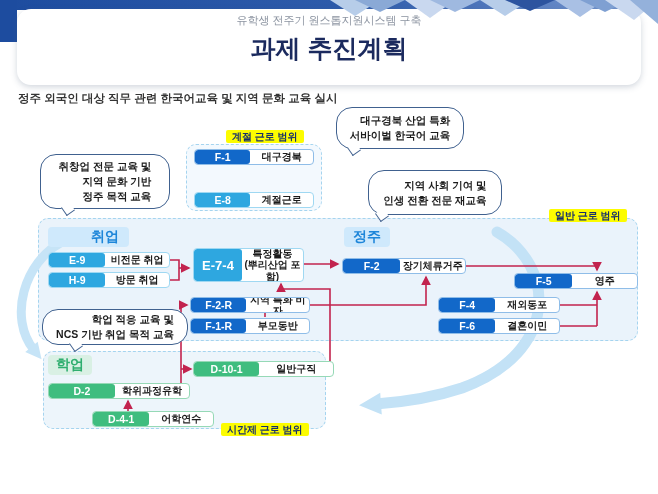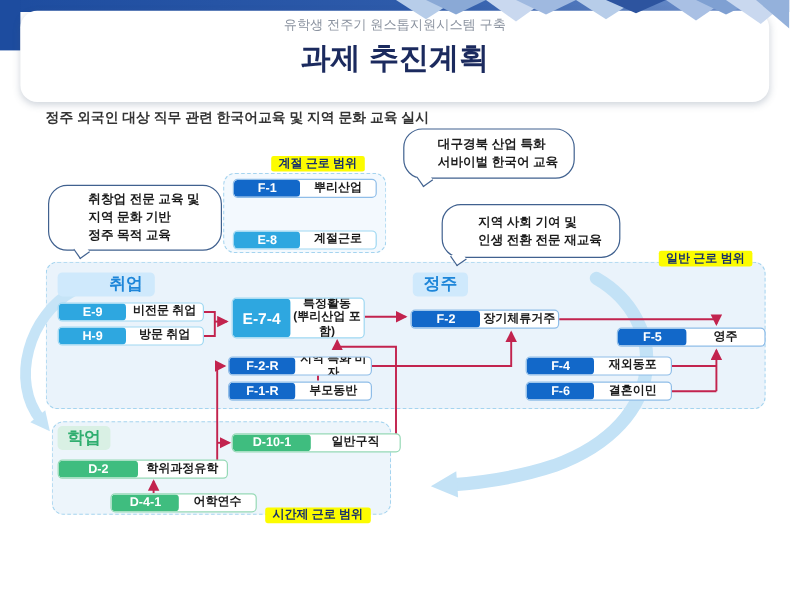--- a/index.html
+++ b/index.html
@@ -11,21 +11,21 @@
   #band-svg{position:absolute;left:0;top:0;z-index:1;}
   #tri-svg{position:absolute;left:0;top:0;z-index:3;}
   #left-strip{position:absolute;left:0;top:0;width:17px;height:42px;background:#1d4c9f;z-index:1;}
 
   
   #header-card{position:absolute;left:17px;top:9px;width:624px;height:76px;background:#fff;
     border-radius:14px;box-shadow:0 2px 6px rgba(70,90,120,.25);z-index:2;}
   #subtitle{position:absolute;left:0;right:0;top:13px;text-align:center;font-size:11px;color:#8b93a0;z-index:4;}
   #title{position:absolute;left:0;right:0;top:32px;text-align:center;font-size:25px;font-weight:bold;color:#1b2a5e;z-index:4;}
 
-  #lead{position:absolute;left:18px;top:91px;font-size:11.5px;font-weight:bold;color:#343434;z-index:4;margin-left:20px;}
+  #lead{position:absolute;left:18px;top:91px;font-size:11.5px;font-weight:bold;color:#343434;z-index:4;}
 
   
   .zone-box{position:absolute;border:1.6px dashed #a5d4ef;border-radius:10px;background:#eaf3fb;z-index:4;box-sizing:border-box;}
   #seasonal-box{left:186px;top:144px;width:136px;height:67px;background:#f3f9fe;}
   #general-box{left:38px;top:218px;width:600px;height:123px;}
   #study-box{left:43px;top:351px;width:283px;height:78px;background:#edf5fb;}
 
   .zone-label{position:absolute;background:#fcfc00;color:#17306b;font-weight:bold;font-size:10px;
     line-height:13px;padding:0 6px;border-radius:2px;z-index:7;}
   #seasonal-label{left:226px;top:130px;}
@@ -51,22 +51,22 @@
   .visa-label{flex:1;display:flex;align-items:center;justify-content:center;font-weight:bold;
     font-size:10px;color:#1b1b1b;text-align:center;white-space:pre-line;line-height:1.15;}
   .v-dark{border:1px solid #8fbde8;}  .v-dark .visa-code{background:#1268c9;}
   .v-light{border:1px solid #9fd8f2;} .v-light .visa-code{background:#2ea7e0;}
   .v-green{border:1px solid #96d9b6;} .v-green .visa-code{background:#3fbd7f;}
   .v-big{height:34px;}
   .v-big .visa-code{font-size:13px;width:44%;}
 
   
   .bubble{position:absolute;background:#fff;border:1.5px solid #40618f;border-radius:16px;
-    display:flex;align-items:center;justify-content:center;text-align:left;
-    font-weight:bold;font-size:10.5px;color:#1c1c1c;white-space:pre-line;line-height:1.4;z-index:8;padding-left:15px;}
+    display:flex;align-items:center;justify-content:center;text-align:right;
+    font-weight:bold;font-size:10.5px;color:#1c1c1c;white-space:pre-line;line-height:1.4;z-index:8;}
   .bubble::after{content:"";position:absolute;width:9px;height:9px;background:#fff;
     border-right:1.5px solid #40618f;border-bottom:1.5px solid #40618f;
     transform:rotate(55deg);bottom:-6px;left:var(--tail-left);}
   #bubble-daegu{left:336px;top:107px;width:126px;height:40px;--tail-left:12px;}
   #bubble-emp-edu{left:40px;top:154px;width:128px;height:53px;--tail-left:22px;}
   #bubble-community{left:368px;top:170px;width:132px;height:43px;--tail-left:8px;}
   #bubble-study-edu{left:42px;top:309px;width:144px;height:34px;--tail-left:28px;}
 </style>
 </head>
 <body>
@@ -146,21 +146,21 @@
   <div id="seasonal-label" class="zone-label">계절 근로 범위</div>
   <div id="general-label" class="zone-label">일반 근로 범위</div>
   <div id="parttime-label" class="zone-label">시간제 근로 범위</div>
 
   <div id="hdr-employment" class="sec-hdr">취업</div>
   <div id="hdr-settlement" class="sec-hdr">정주</div>
   <div id="hdr-study" class="sec-hdr">학업</div>
 
   <div class="visa-row v-dark" style="left:194px;top:149px;width:120px;">
     <span class="visa-code">F-1</span>
-    <span class="visa-label">뿌리산업</span>
+    <span class="visa-label">대구경북</span>
   </div>
   <div class="visa-row v-light" style="left:194px;top:192px;width:120px;">
     <span class="visa-code">E-8</span>
     <span class="visa-label">계절근로</span>
   </div>
 
   <div class="visa-row v-light" style="left:48px;top:252px;width:122px;">
     <span class="visa-code">E-9</span>
     <span class="visa-label">비전문 취업</span>
   </div>
@@ -212,14 +212,16 @@
     <span class="visa-label">어학연수</span>
   </div>
 
   <div id="bubble-daegu" class="bubble">대구경북 산업 특화
 서바이벌 한국어 교육</div>
   <div id="bubble-community" class="bubble">지역 사회 기여 및
 인생 전환 전문 재교육</div>
   <div id="bubble-emp-edu" class="bubble">취창업 전문 교육 및
 지역 문화 기반
 정주 목적 교육</div>
+  <div id="bubble-study-edu" class="bubble">학업 적응 교육 및
+NCS 기반 취업 목적 교육</div>
 
 </div>
 
 </body></html>

